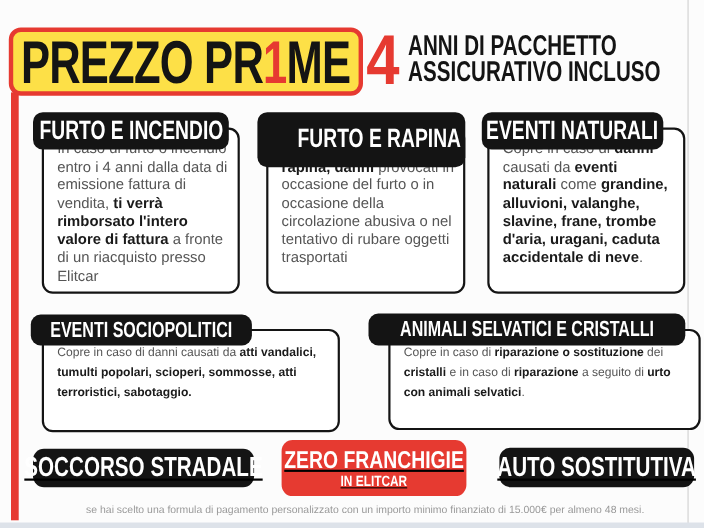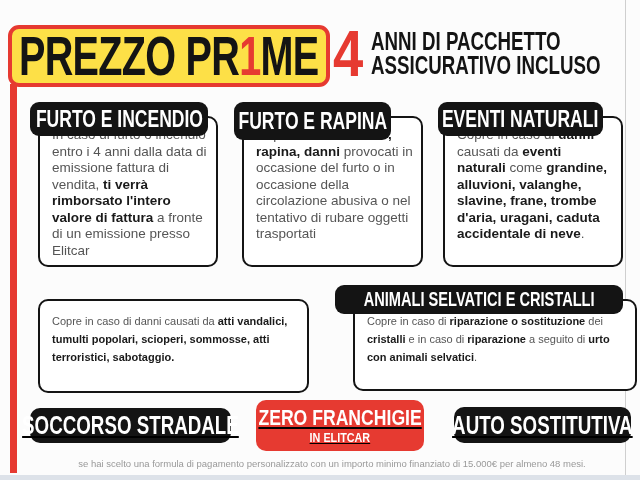--- a/index.html
+++ b/index.html
@@ -147,42 +147,45 @@
   <div class="title-box">
     <span class="title-text"><span>PREZZO PR</span><span class="hl">1</span><span>ME</span></span>
   </div>
   <div class="big-number">4</div>
   <div class="head-right">
     <span class="ln">ANNI DI PACCHETTO</span>
     <span class="ln">ASSICURATIVO INCLUSO</span>
   </div>
 
   <div class="card-body" style="left:38px;top:116px;width:180px;height:151px;">
-    <p><span>In caso di furto o incendio entro i 4 anni dalla data di emissione fattura di vendita, </span><span class="b">ti verrà rimborsato l'intero valore di fattura</span><span> a fronte di un emissione presso Elitcar</span></p>
+    <p><span>In caso di furto o incendio entro i 4 anni dalla data di emissione fattura di vendita, </span><span class="b">ti verrà rimborsato l'intero valore di fattura</span><span> a fronte di un riacquisto presso Elitcar</span></p>
   </div>
   <div class="pill pill-r1" style="left:30px;top:102px;width:178px;height:34px;">
     <span class="pt">FURTO E INCENDIO</span>
   </div>
 
   <div class="card-body" style="left:242px;top:116px;width:181px;height:151px;">
     <p><span>Copre in caso di </span><span class="b">furto, rapina, danni</span><span> provocati in occasione del furto o in occasione della circolazione abusiva o nel tentativo di rubare oggetti trasportati</span></p>
   </div>
-  <div class="pill pill-r1" style="left:234px;top:102px;width:157px;height:38px;">
+  <div class="pill pill-r1" style="left:234px;top:102px;width:157px;height:50px;padding-left:32px;">
     <span class="pt">FURTO E RAPINA</span>
   </div>
 
   <div class="card-body" style="left:443px;top:116px;width:180px;height:151px;">
     <p><span>Copre in caso di </span><span class="b">danni</span><span> causati da </span><span class="b">eventi naturali</span><span> come </span><span class="b">grandine, alluvioni, valanghe, slavine, frane, trombe d'aria, uragani, caduta accidentale di neve</span><span>.</span></p>
   </div>
   <div class="pill pill-r1" style="left:438px;top:102px;width:165px;height:34px;">
     <span class="pt">EVENTI NATURALI</span>
   </div>
 
   <div class="card-body row2" style="left:38px;top:299px;width:271px;height:94px;">
     <p><span>Copre in caso di danni causati da </span><span class="b">atti vandalici, tumulti popolari, scioperi, sommosse, atti terroristici, sabotaggio.</span></p>
+  </div>
+  <div class="pill pill-r2" style="left:28px;top:286px;width:201px;height:28px;">
+    <span class="pt">EVENTI SOCIOPOLITICI</span>
   </div>
 
   <div class="card-body row2" style="left:353px;top:299px;width:284px;height:92px;">
     <p><span>Copre in caso di </span><span class="b">riparazione o sostituzione</span><span> dei </span><span class="b">cristalli</span><span> e in caso di </span><span class="b">riparazione</span><span> a seguito di </span><span class="b">urto con animali selvatici</span><span>.</span></p>
   </div>
   <div class="pill pill-r2" style="left:335px;top:285px;width:288px;height:29px;">
     <span class="pt">ANIMALI SELVATICI E CRISTALLI</span>
   </div>
 
   <div class="badge" style="left:30px;top:408px;width:201px;height:35px;">

